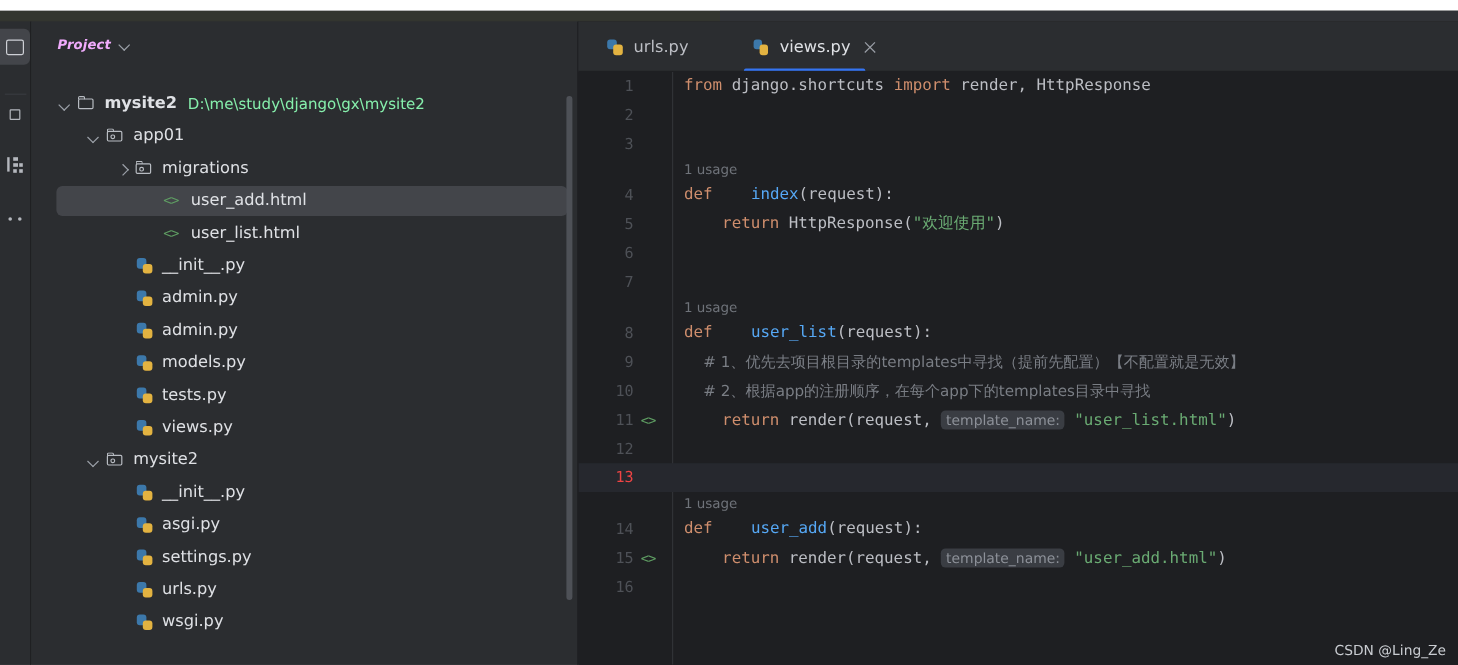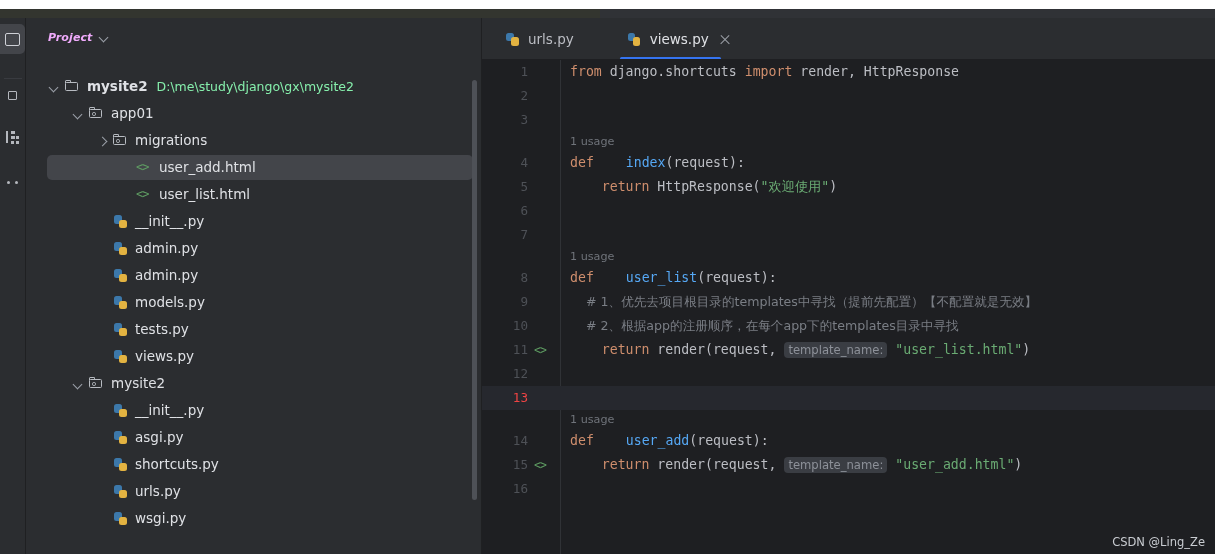--- a/index.html
+++ b/index.html
@@ -439,21 +439,21 @@
           </span>
           <span class="lbl">asgi.py</span>
         </div>
         <div class="row">
           <span style="display: inline-block; flex: 0 0 auto; width: 48px;"></span>
           <span class="arrow none"></span>
           <span class="ic py">
             <i></i>
             <b></b>
           </span>
-          <span class="lbl">shortcuts.py</span>
+          <span class="lbl">settings.py</span>
         </div>
         <div class="row">
           <span style="display: inline-block; flex: 0 0 auto; width: 48px;"></span>
           <span class="arrow none"></span>
           <span class="ic py">
             <i></i>
             <b></b>
           </span>
           <span class="lbl">urls.py</span>
         </div>

